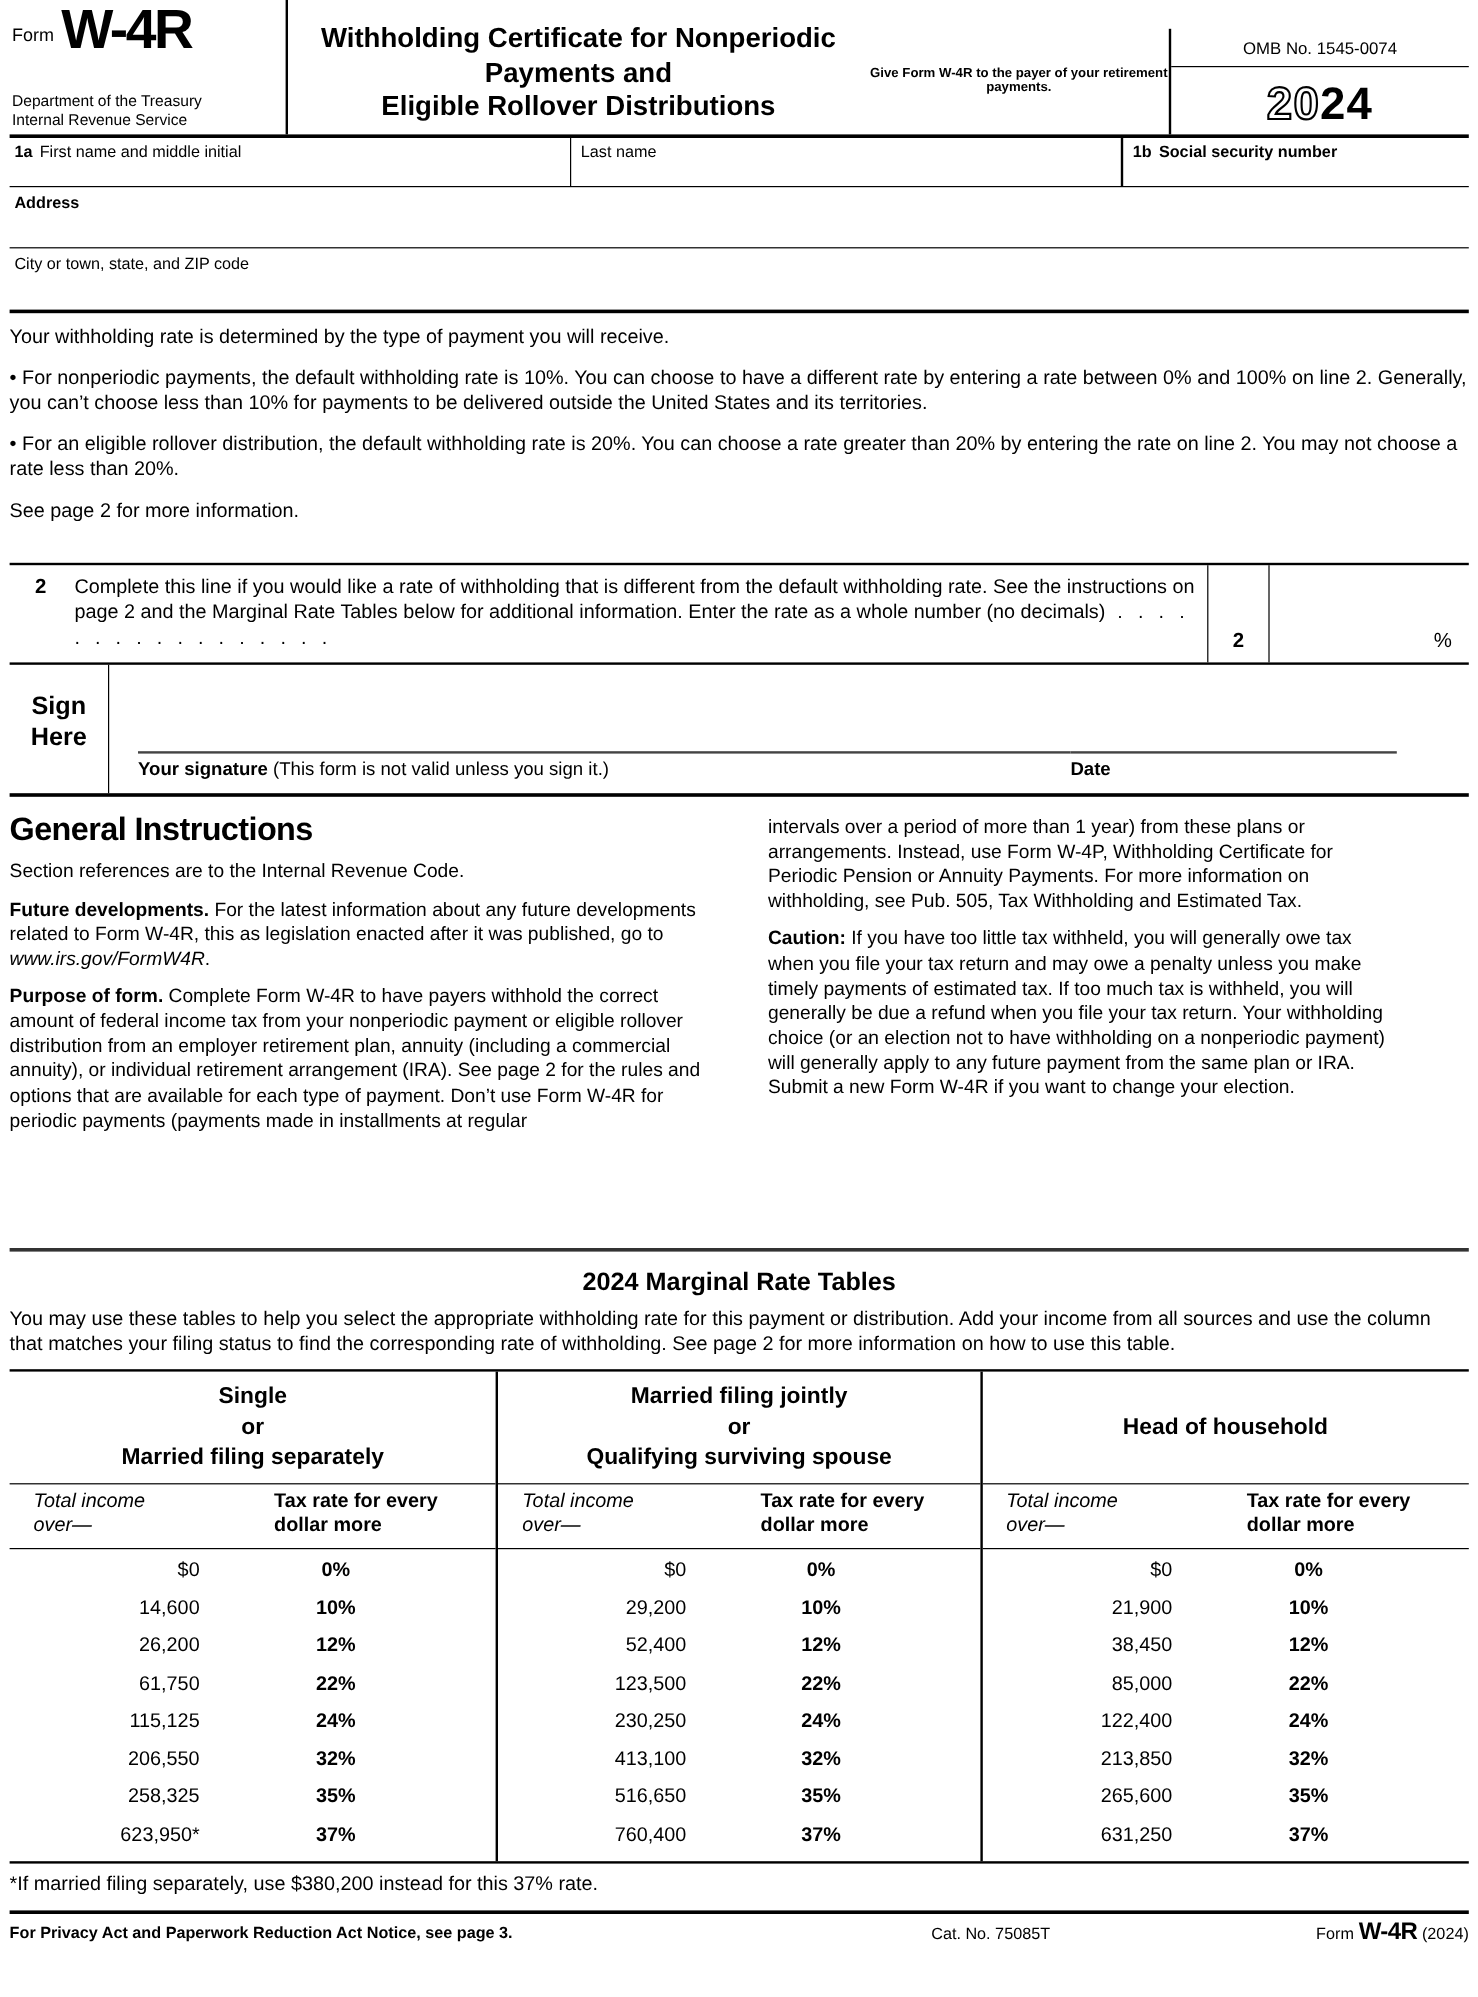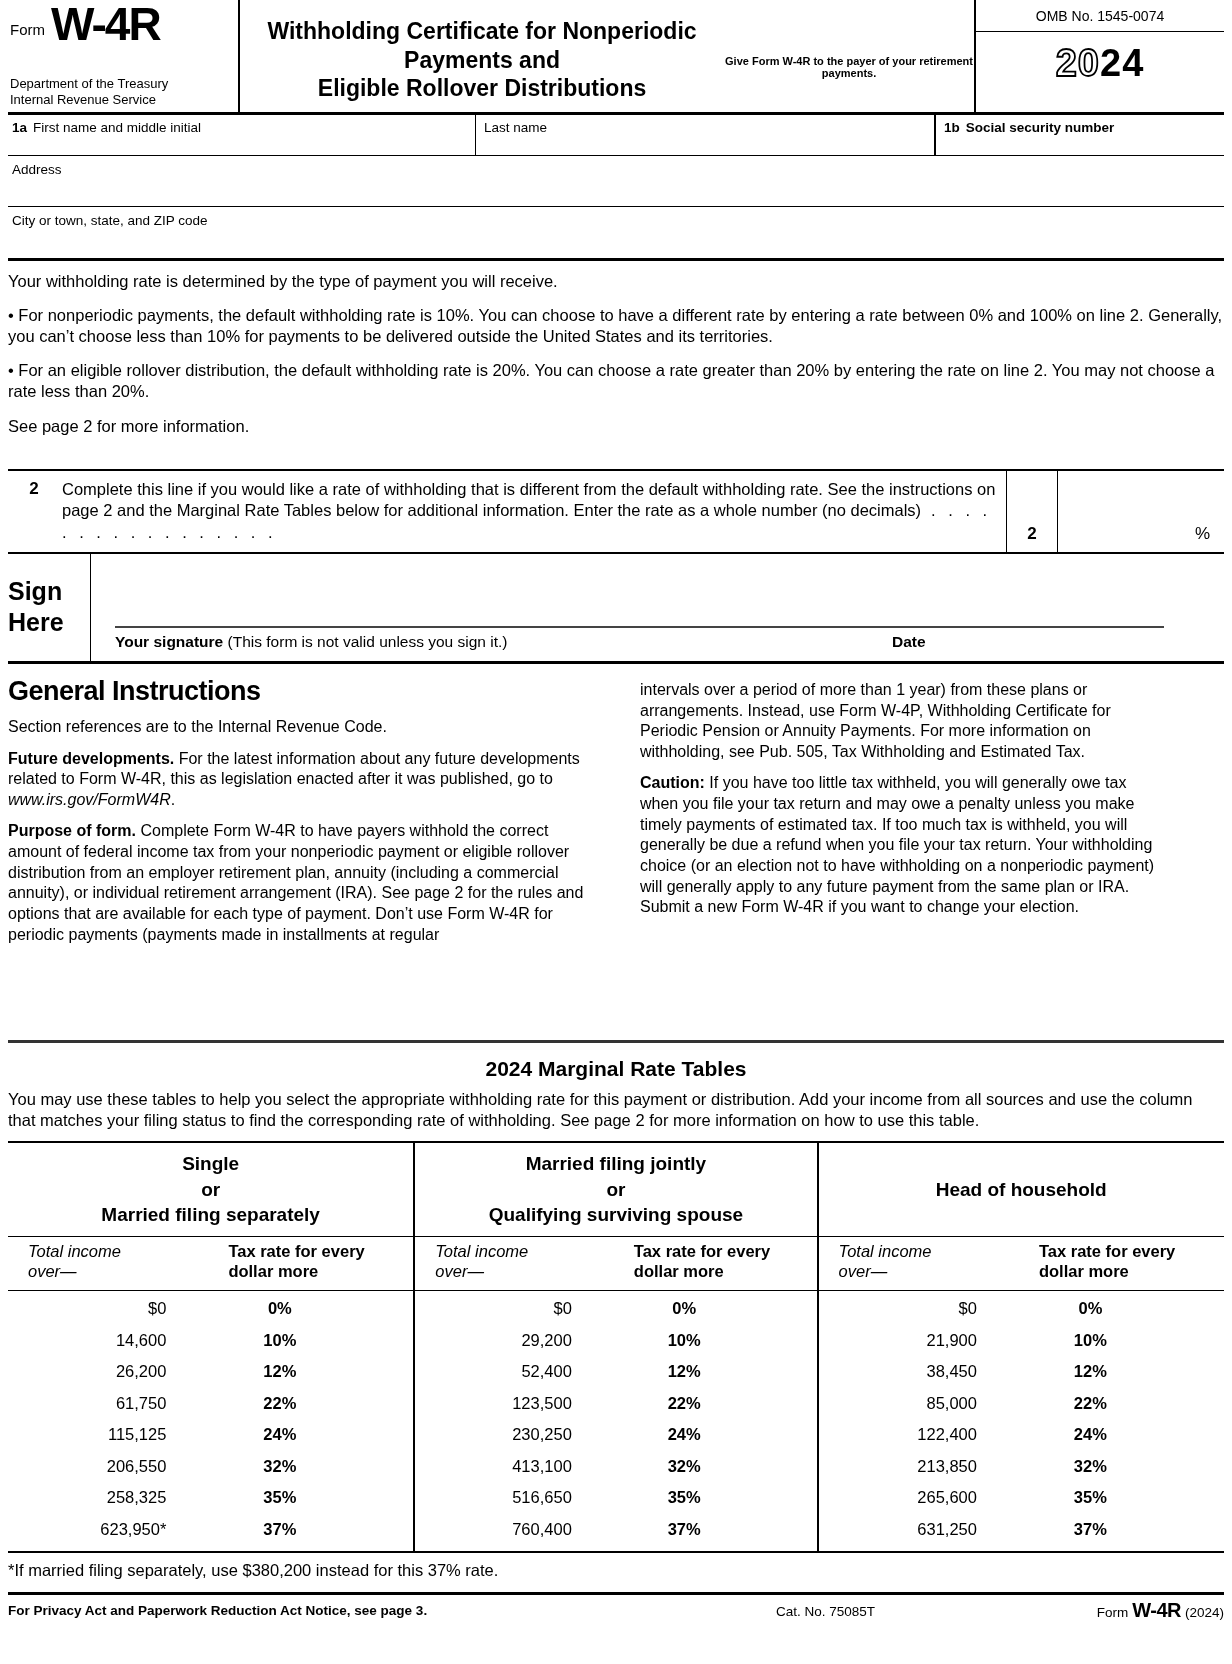--- a/index.html
+++ b/index.html
@@ -16,54 +16,54 @@
   
   .hdr { display:flex; border-bottom:3px solid #000; height:115px; }
   .hdr-left { width:232px; border-right:2px solid #000; padding:4px 6px 2px 2px; display:flex; flex-direction:column; justify-content:space-between; }
   .form-line { display:flex; align-items:flex-end; gap:6px; }
   .form-word { font-size:15px; padding-bottom:7px; }
   .form-num { font-size:46px; font-weight:bold; letter-spacing:-2px; line-height:0.9; }
   .agency { font-size:13px; line-height:1.25; padding-bottom:2px; }
   .hdr-mid { flex:1; display:flex; flex-direction:row; align-items:center; justify-content:flex-start; padding-top:8px; }
   .hdr-title { font-size:23px; font-weight:bold; text-align:center; line-height:1.25; }
   .hdr-sub { font-size:11px; font-weight:bold; text-align:center; margin-top:13px; }
-  .hdr-right { width:250px; border-left:2px solid #000; display:flex; flex-direction:column; }
+  .hdr-right { width:250px; border-left:2px solid #000; display:flex; flex-direction:column;margin-top:24px; }
   .omb { font-size:14px; text-align:center; padding:8px 4px 7px 4px; }
   .omb-rule { border-top:1.5px solid #000; }
   .year { text-align:center; font-size:38px; font-weight:bold; letter-spacing:1px; margin-top:10px; }
   .y-out { color:#fff; -webkit-text-stroke:1.8px #000; text-shadow:0 0 0 #000; }
   .y-solid { color:#000; }
 
   
   .idrow { display:flex; height:41px; border-bottom:1.5px solid #000; }
   .id-first { width:468px; border-right:1px solid #000; padding:3px 4px; }
   .id-last { flex:1; border-right:2.5px solid #000; padding:3px 4px 3px 8px; }
   .id-ssn { width:288px; padding:3px 4px 3px 8px; }
   .flabel { font-size:13.5px; }
   .fnum { font-weight:bold; font-size:13.5px; margin-right:6px; }
-  .addr-row { height:51px; border-bottom:1.5px solid #000; padding:4px 4px; }
+  .addr-row { height:51px; border-bottom:1.5px solid #000; padding:4px 4px;font-weight:bold; }
   .city-row { height:54px; border-bottom:3px solid #000; padding:4px 4px; }
   .fill-area { height:26px; }
 
   
   .intro { padding:10px 0 8px 0; font-size:16.5px; line-height:1.28; }
   .intro p { margin:0 0 13px 0; }
   .intro p:last-child { margin-bottom:24px; }
 
   
   .l2 { display:flex; border-top:2.5px solid #000; border-bottom:2px solid #000; }
   .l2-num { width:52px; font-weight:bold; font-size:17px; text-align:center; padding-top:8px; }
   .l2-text { flex:1; font-size:16.5px; line-height:1.32; padding:8px 6px 8px 2px; }
   .dots { word-spacing:8px; margin-left:10px; }
   .l2-box { width:52px; border-left:1.5px solid #000; border-right:1.5px solid #000; display:flex; align-items:flex-end; justify-content:center; font-weight:bold; font-size:17px; padding-bottom:8px; }
   .l2-pct { width:166px; display:flex; align-items:flex-end; justify-content:flex-end; font-size:17px; padding:0 14px 8px 0; }
 
   
   .sign-row { display:flex; border-bottom:3px solid #000; height:110px; }
-  .sign-label { width:82px; font-size:25px; font-weight:bold; line-height:1.25; padding-top:22px; }
+  .sign-label { width:82px; font-size:21px; font-weight:bold; line-height:1.25; padding-top:22px;text-align:center; }
   .sign-main { flex:1; border-left:1px solid #000; display:flex; align-items:flex-end; padding:0 60px 10px 24px; }
   .sig-col { flex:1; }
   .date-col { width:272px; }
   .sig-rule { border-bottom:2px solid #444; height:1px; }
   .sig-cap { font-size:15.5px; padding-top:5px; }
 
   
   .gi { display:flex; gap:56px; padding:6px 56px 0 0; border-bottom:3px solid #333; height:379px; }
   .gi-left { width:576px; flex:none; }
   .gi-right { flex:1; padding-top:10px; }

